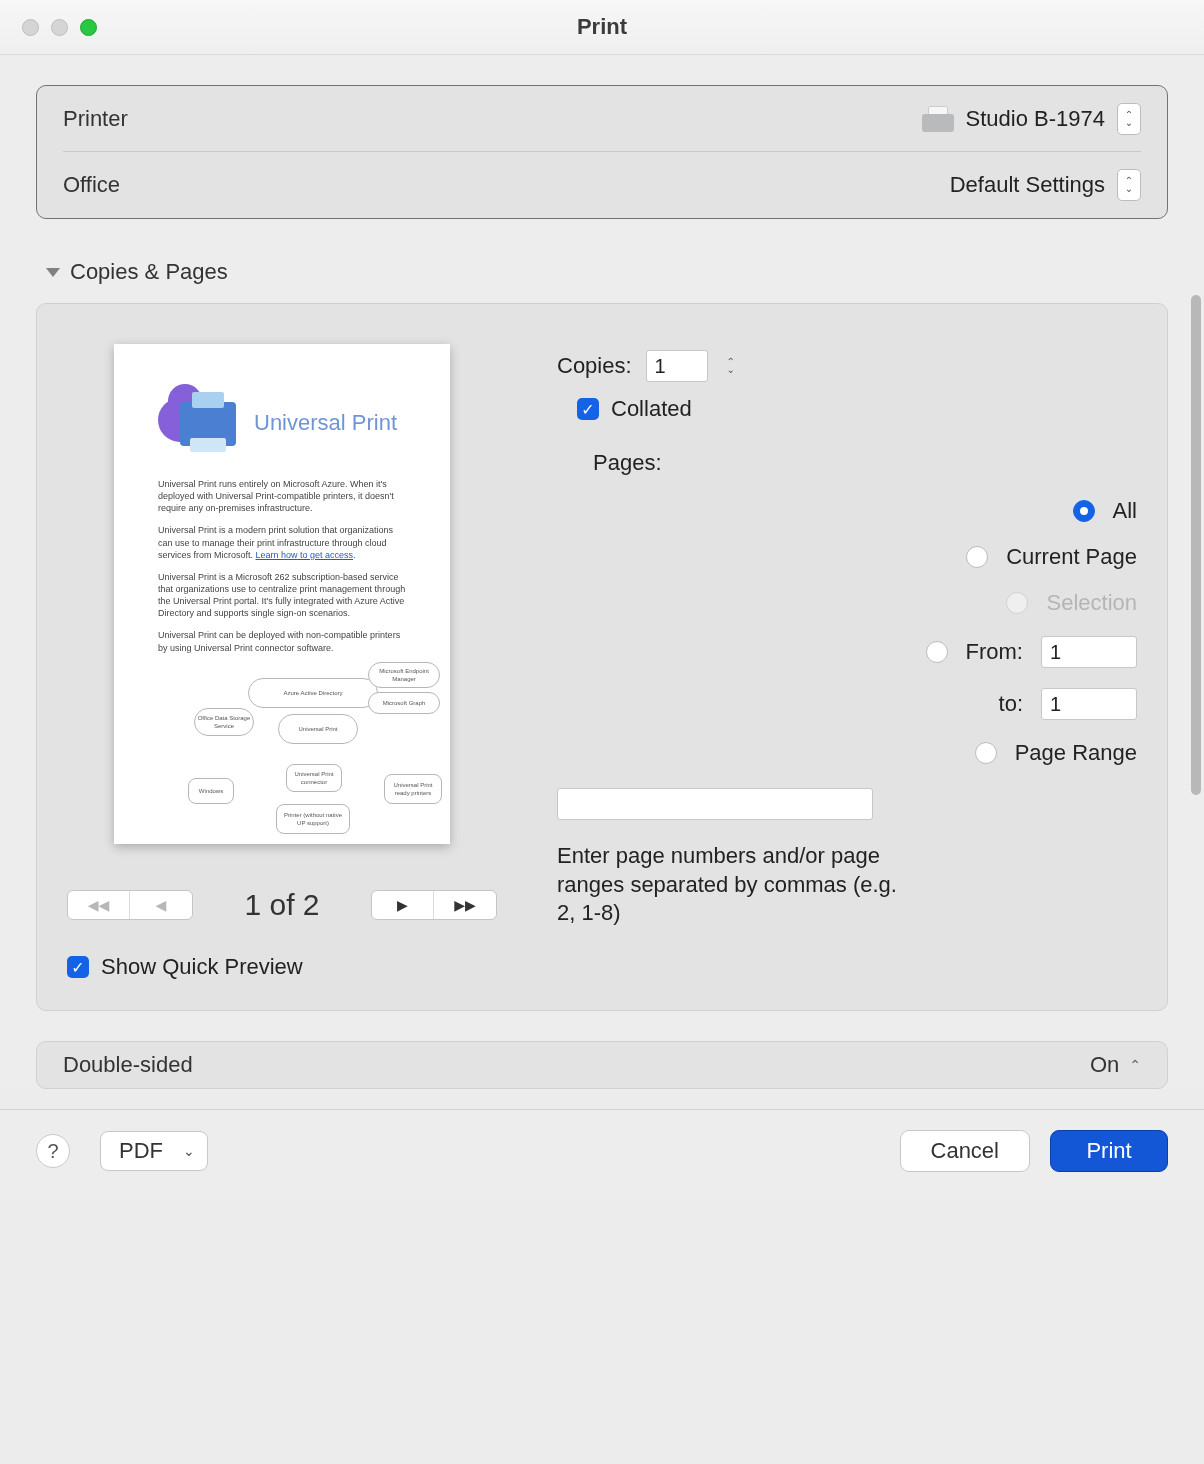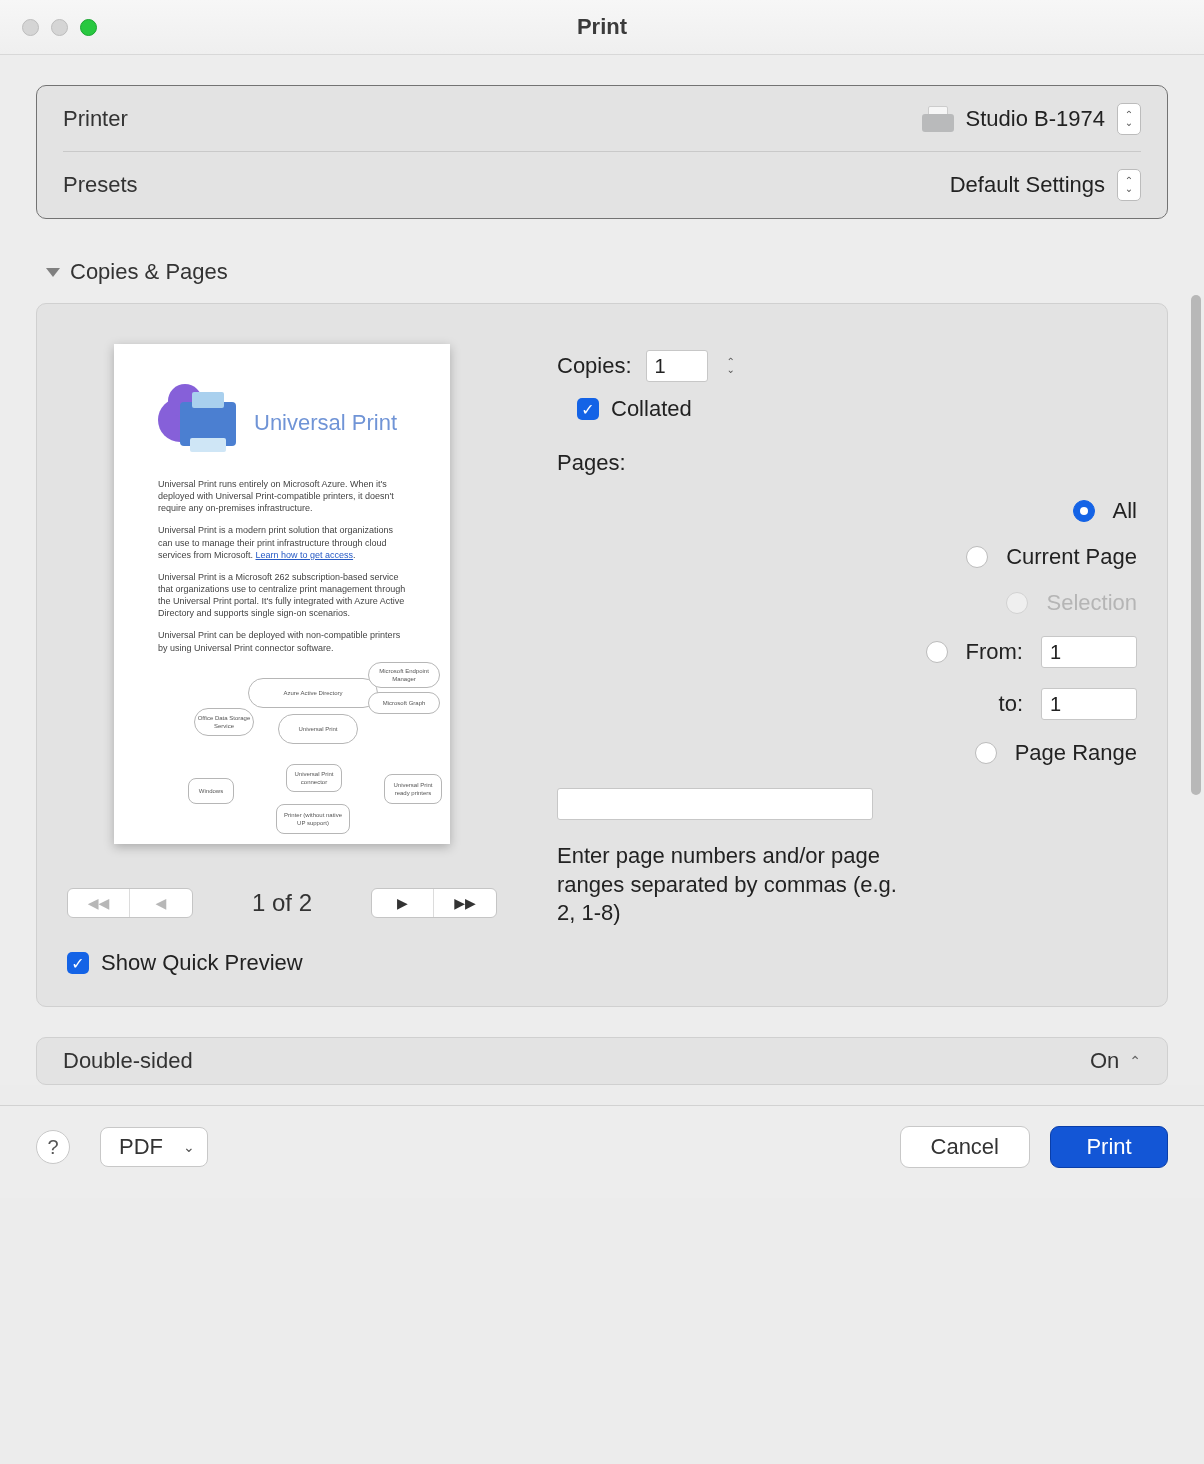--- a/index.html
+++ b/index.html
@@ -48,30 +48,30 @@
   .para a{color:#2559c4;text-decoration:underline;}
   .diagram{margin-top:14px;height:170px;position:relative;}
   .dbox{position:absolute;border:1px solid #b6b6b6;border-radius:8px;background:#fff;font-size:6px;color:#555;display:flex;align-items:center;justify-content:center;text-align:center;padding:2px;}
   .dcloud{border-radius:20px;}
 
   .pager{margin-top:44px;display:flex;align-items:center;justify-content:space-between;width:430px;}
   .pagebtns{display:flex;border:1px solid #c5c5c5;border-radius:6px;overflow:hidden;background:#fff;}
   .pb{width:62px;height:28px;display:flex;align-items:center;justify-content:center;font-size:14px;color:#b7b7b7;border-right:1px solid #dcdcdc;}
   .pb:last-child{border-right:none;}
   .pb.active{color:#333;}
-  .pagelabel{font-size:24px;color:#333;}
+  .pagelabel{font-size:30px;color:#333;}
 
   .show-qp{display:flex;align-items:center;gap:12px;margin-top:32px;align-self:flex-start;font-size:22px;color:#222;}
 
   
   .right-col{flex:1;padding-top:6px;}
   .txtinput{border:1px solid #c7c7c7;background:#fff;border-radius:3px;height:32px;padding:0 8px;font-size:20px;color:#222;}
   .check{display:flex;align-items:center;gap:12px;font-size:22px;color:#222;margin-left:20px;margin-bottom:28px;}
   .checkbox{width:22px;height:22px;border-radius:5px;background:#1463e6;display:flex;align-items:center;justify-content:center;color:#fff;font-size:16px;}
-  .pages-label{font-size:22px;color:#222;margin-bottom:22px;}
+  .pages-label{font-size:22px;color:#222;margin-bottom:22px;margin-left:36px;}
   .radio-row{display:flex;align-items:center;gap:18px;font-size:22px;color:#222;margin-left:20px;margin-bottom:20px;justify-content:flex-end;}
   .radio{width:22px;height:22px;border-radius:50%;border:1px solid #bcbcbc;background:#fff;display:flex;align-items:center;justify-content:center;}
   .radio.sel{background:#1463e6;border-color:#1463e6;}
   .radio.sel::after{content:"";width:8px;height:8px;background:#fff;border-radius:50%;}
   .radio.dim{opacity:.45;}
   .radio-row.dim{color:#b5b5b5;}
   .from-inputs{display:flex;align-items:center;gap:18px;}
   .hint{font-size:22px;color:#222;line-height:1.3;margin-top:22px;max-width:340px;}
   .range-box{width:316px;margin-left:0;margin-top:2px;}
 
@@ -118,21 +118,21 @@
       <div class="val">
         <div class="printericon">
             <div class="top"></div>
             <div class="body"></div>
           </div>
         <span>Studio B-1974</span>
         <div class="stepctrl"></div>
       </div>
     </div>
     <div class="prow">
-      <div class="lbl">Presets</div>
+      <div class="lbl">Office</div>
       <div class="val">
         <span>Default Settings</span>
         <div class="stepctrl"></div>
       </div>
     </div>
   </div>
 
   <div class="section-header">
     <div class="disclosure"></div>
     <div class="title">Copies &amp; Pages</div>

